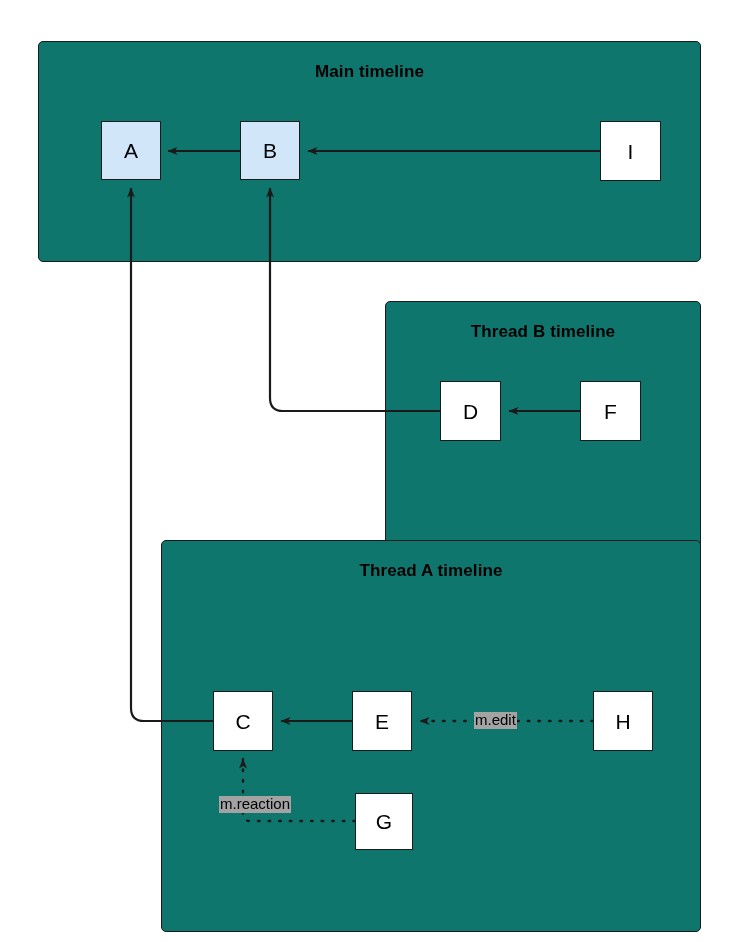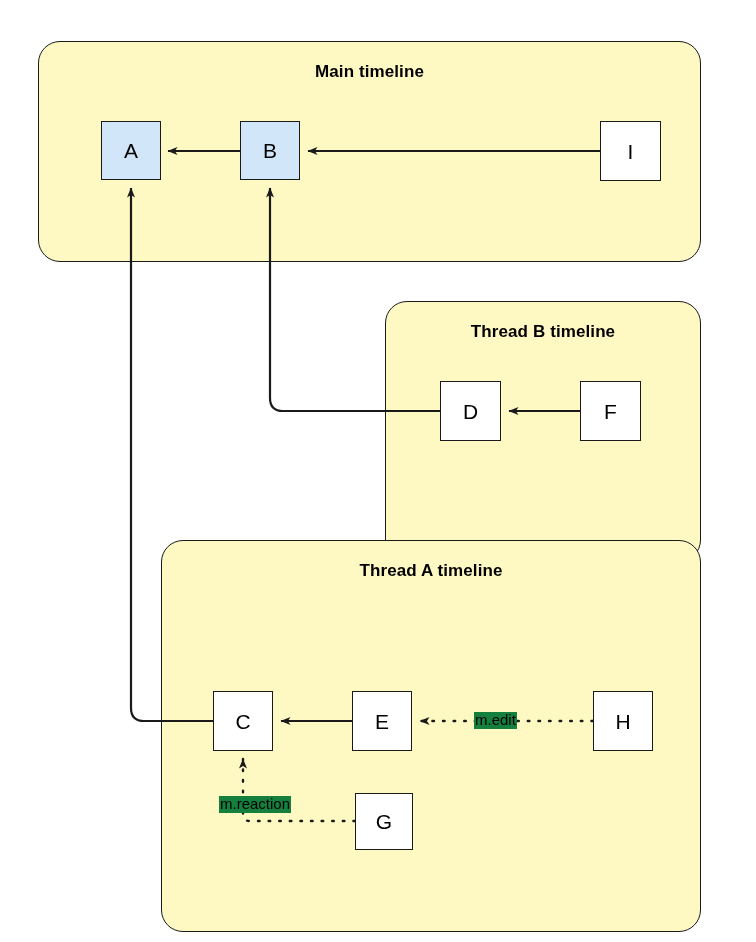--- a/index.html
+++ b/index.html
@@ -10,23 +10,23 @@
   #canvas {
     position: relative;
     width: 756px;
     height: 942px;
     background: #ffffff;
     font-family: "Liberation Sans", sans-serif;
     overflow: hidden;
   }
   .swimlane {
     position: absolute;
-    background: #fef9c3;
+    background: #0f766e;
     border: 1.6px solid #1a1a1a;
-    border-radius: 22px;
+    border-radius: 5px;
     box-sizing: border-box;
   }
   .swimlane-title {
     position: absolute;
     left: 0;
     right: 0;
     text-align: center;
     font-weight: bold;
     font-size: 17px;
     color: #000000;
@@ -48,21 +48,21 @@
   #edges {
     position: absolute;
     left: 0;
     top: 0;
     width: 756px;
     height: 942px;
     pointer-events: none;
   }
   .edge-label {
     position: absolute;
-    background: #15803d;
+    background: #a3a3a3;
     font-size: 15px;
     color: #000000;
     padding: 0 1px;
     white-space: nowrap;
     line-height: 1.1;
   }
 </style>
 </head>
 <body>
 

